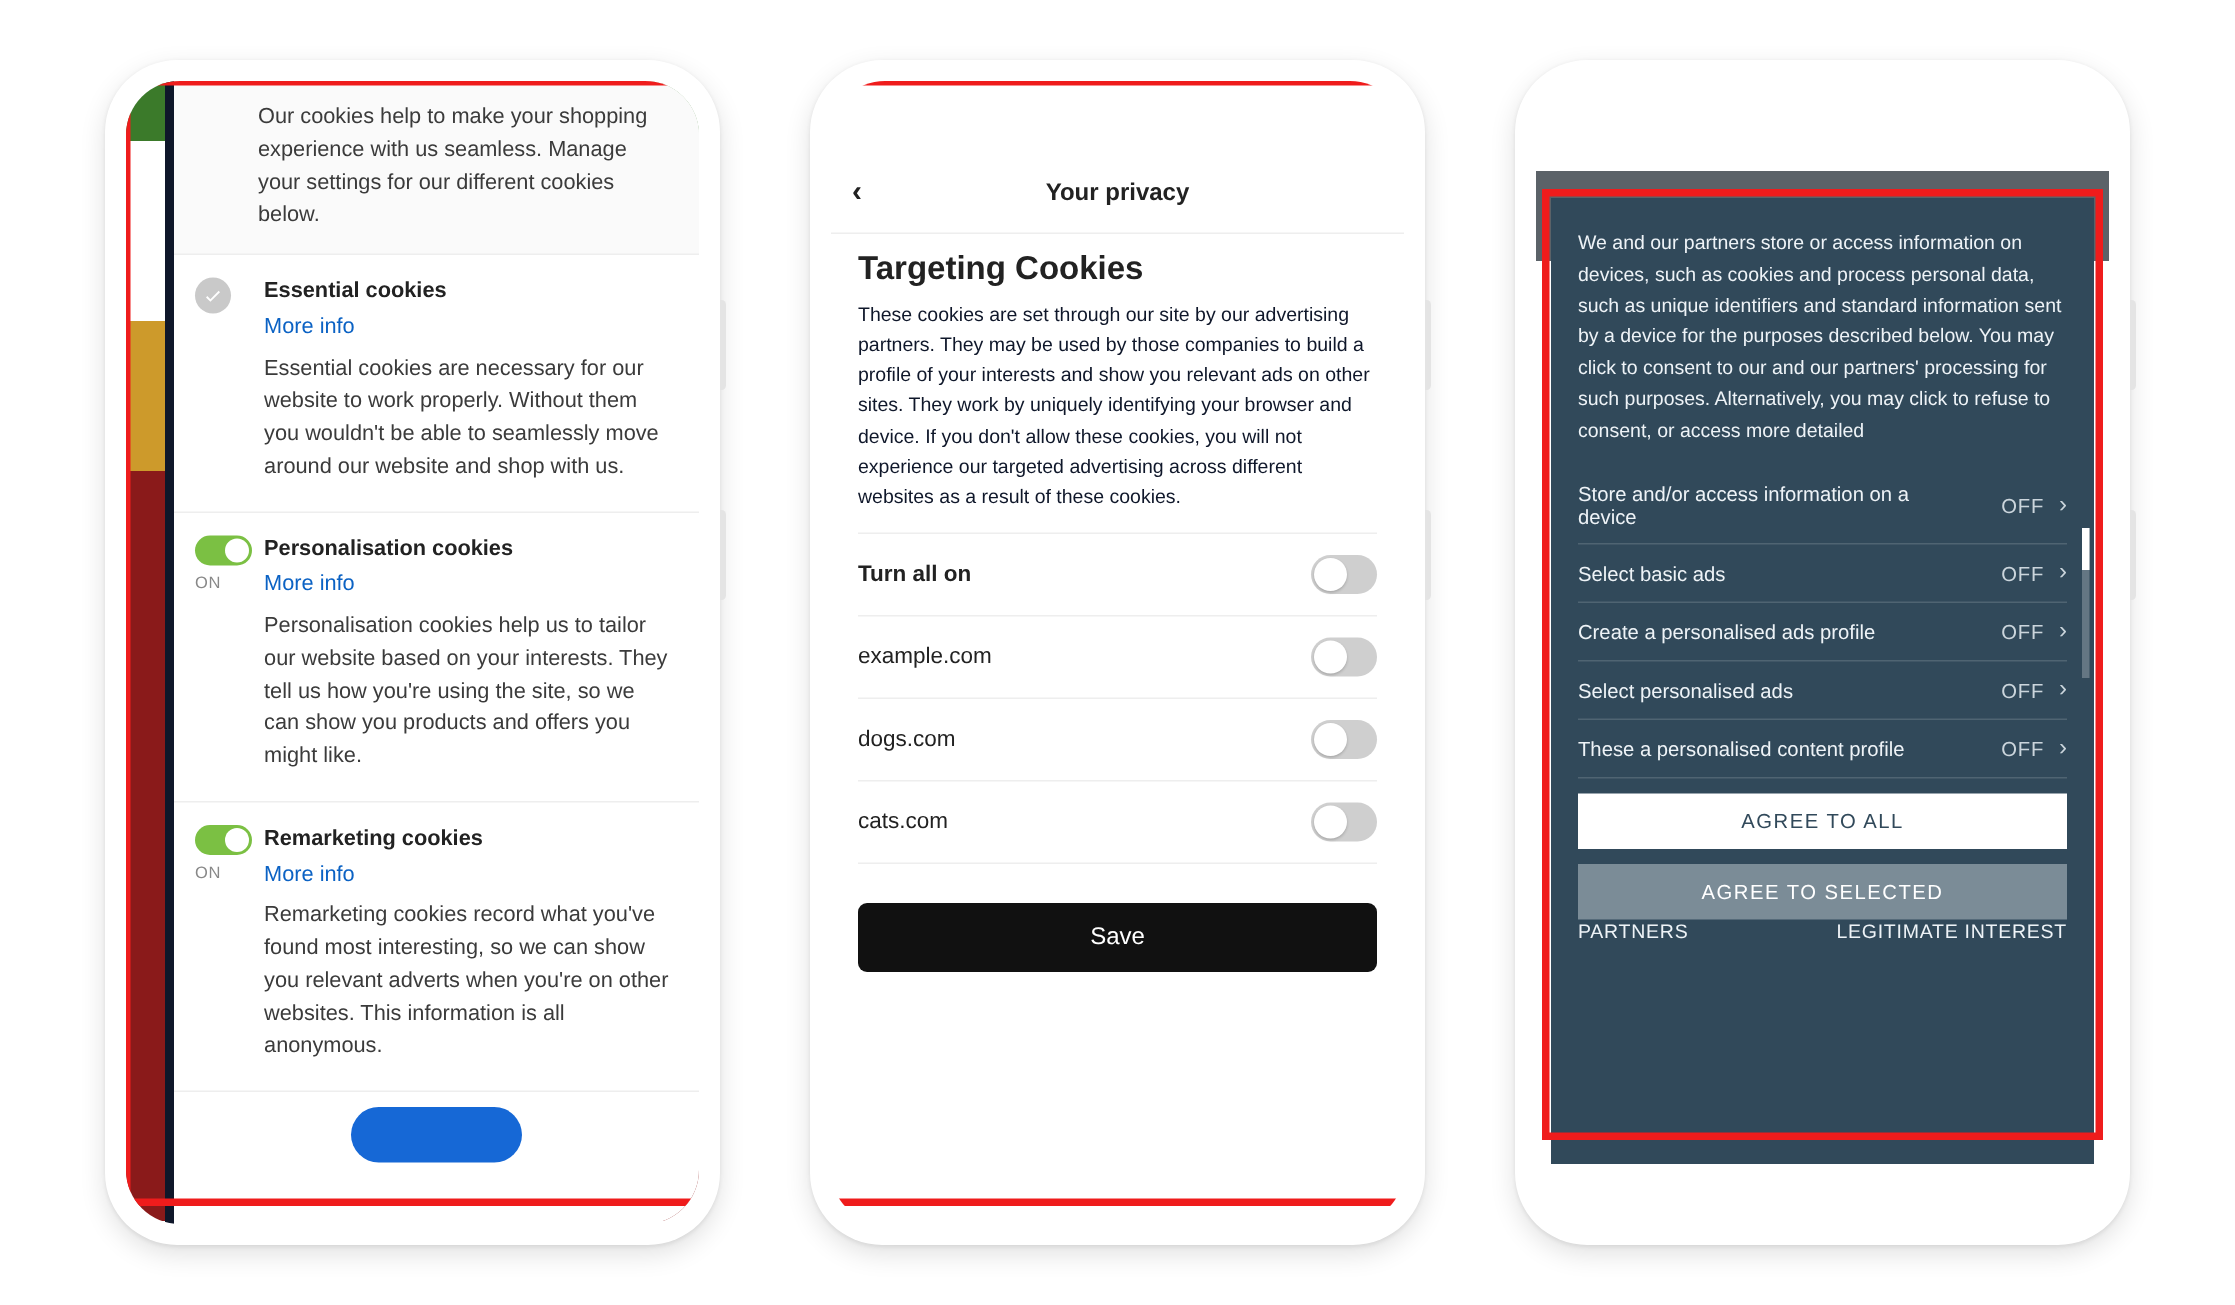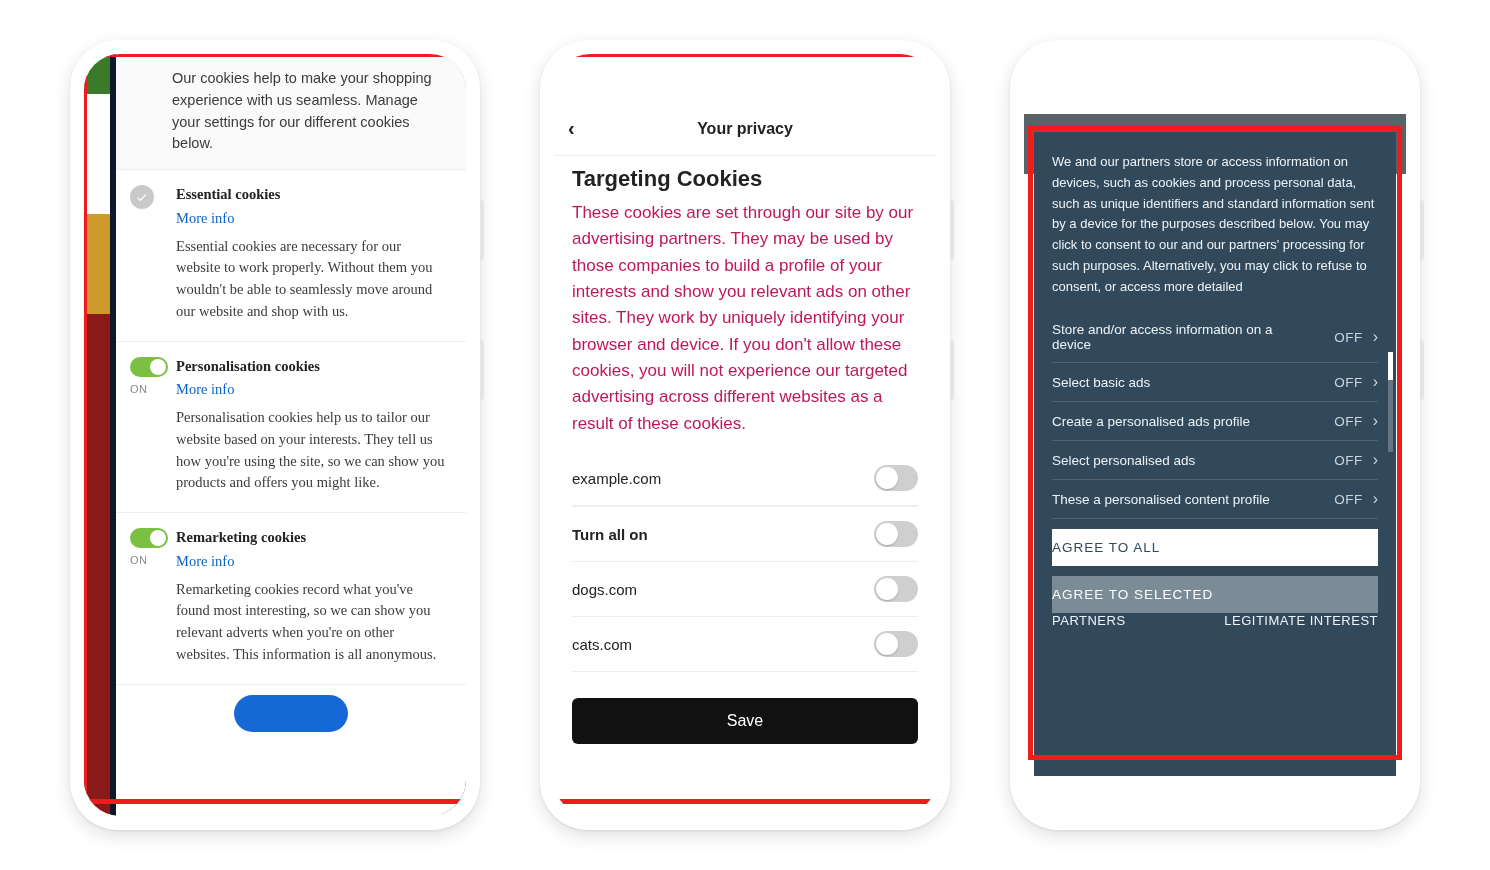--- a/index.html
+++ b/index.html
@@ -76,21 +76,21 @@
     background: #fff;
     color: #3b3b3b;
     font-size: 14.5px;
     line-height: 1.5;
     overflow: hidden;
     border-left: 6px solid #0f172a;
   }
   .p1-intro { padding: 14px 20px 14px 56px; border-bottom: 1px solid #eee; background:#fafafa;}
   .p1-section { padding: 14px 18px 18px 14px; border-bottom: 1px solid #eee; position: relative; }
   .p1-left { width: 42px; display:inline-block; vertical-align:top; }
-  .p1-right { display:inline-block; vertical-align:top; width: calc(100% - 48px); font-family: Liberation Serif, serif; }
+  .p1-right { display:inline-block; vertical-align:top; width: calc(100% - 48px); }
   .p1-title { font-weight: 700; color: #222; margin-bottom: 2px; }
   .p1-more { color: #0b62c4; font-weight: 500; margin-bottom: 6px; }
   .p1-check {
     width: 24px; height: 24px; border-radius: 50%;
     background: #c9c9c9; display: flex; align-items: center; justify-content: center;
     margin-top: 1px;
   }
   .p1-check svg { width: 14px; height: 14px; fill: #fff; }
   .p1-toggle {
     width: 38px; height: 20px; border-radius: 12px;
@@ -110,21 +110,21 @@
   
   .p2-content { position:absolute; inset:0; background:#fff; color:#222; }
   .p2-header {
     display:flex; align-items:center; justify-content:center;
     height:54px; border-bottom:1px solid #eee; position:relative;
     font-weight:600; font-size:16px; margin-top: 48px;
   }
   .p2-back { position:absolute; left:14px; font-size:20px; }
   .p2-body { padding: 10px 18px 0 18px; }
   .p2-h1 { font-size:22px; font-weight:700; margin-bottom:8px; }
-  .p2-desc { font-size:17px; line-height:1.55; color:#be185d; margin-bottom:14px; }
+  .p2-desc { font-size:13px; line-height:1.55; color:#0f172a; margin-bottom:14px; }
   .p2-row {
     display:flex; align-items:center; justify-content:space-between;
     padding: 14px 0; border-bottom:1px solid #eee; font-size:15px;
   }
   .p2-row.first { font-weight:600; border-top:1px solid #eee; }
   .p2-switch {
     width:44px; height:26px; border-radius:14px; background:#cfcfcf; position:relative;
   }
   .p2-switch::after {
     content:""; width:22px; height:22px; border-radius:50%; background:#fff;
@@ -146,21 +146,21 @@
   .p3-intro { line-height:1.6; margin-bottom:10px; height:150px; overflow:hidden; }
   .p3-row {
     display:flex; align-items:center; justify-content:space-between;
     padding:10px 0; border-bottom:1px solid rgba(255,255,255,0.15); font-size:13.5px;gap:20px;
   }
   .p3-row:first-of-type { border-top:1px solid rgba(255,255,255,0.15); }
   .p3-rowright { display:flex; align-items:center; gap:10px; color:#cbd5dc; }
   .p3-off { letter-spacing:0.5px; }
   .p3-chev { font-size:16px; color:#cbd5dc; }
   .p3-btn {
-    display:block; width:100%; text-align:left; padding:11px 0;
+    display:block; width:100%; text-align:center; padding:11px 0;
     font-size:13.5px; letter-spacing:1px; margin-top:10px; border:none;
   }
   .p3-btn.white { background:#fff; color:#31495a; }
   .p3-btn.gray  { background:#7b8c97; color:#fff; }
   .p3-footer { display:flex; justify-content:space-between; font-size:13px; letter-spacing:0.5px; }
   .p3-scrolltrack {
     position:absolute; right:3px; top:220px; width:5px; height:100px; background:rgba(255,255,255,0.25);
   }
   .p3-scrollthumb { position:absolute; top:0; left:0; right:0; height:28px; background:#fff; }
   .p3-bottom { position:absolute; left:0; right:0; bottom:0; height:40px; background:#fff; }
@@ -234,26 +234,26 @@
   <div class="screen">
     <div class="p2-content">
       <div class="p2-header">
         <span class="p2-back">‹</span>
         <span>Your privacy</span>
       </div>
       <div class="p2-body">
         <div class="p2-h1">Targeting Cookies</div>
         <div class="p2-desc">These cookies are set through our site by our advertising partners. They may be used by those companies to build a profile of your interests and show you relevant ads on other sites. They work by uniquely identifying your browser and device. If you don't allow these cookies, you will not experience our targeted advertising across different websites as a result of these cookies.</div>
 
+        <div class="p2-row first">
+          <span>Turn all on</span>
+          <div class="p2-switch"></div>
+        </div>
         <div class="p2-row">
           <span>example.com</span>
-          <div class="p2-switch"></div>
-        </div>
-        <div class="p2-row first">
-          <span>Turn all on</span>
           <div class="p2-switch"></div>
         </div>
         <div class="p2-row">
           <span>dogs.com</span>
           <div class="p2-switch"></div>
         </div>
         <div class="p2-row">
           <span>cats.com</span>
           <div class="p2-switch"></div>
         </div>

